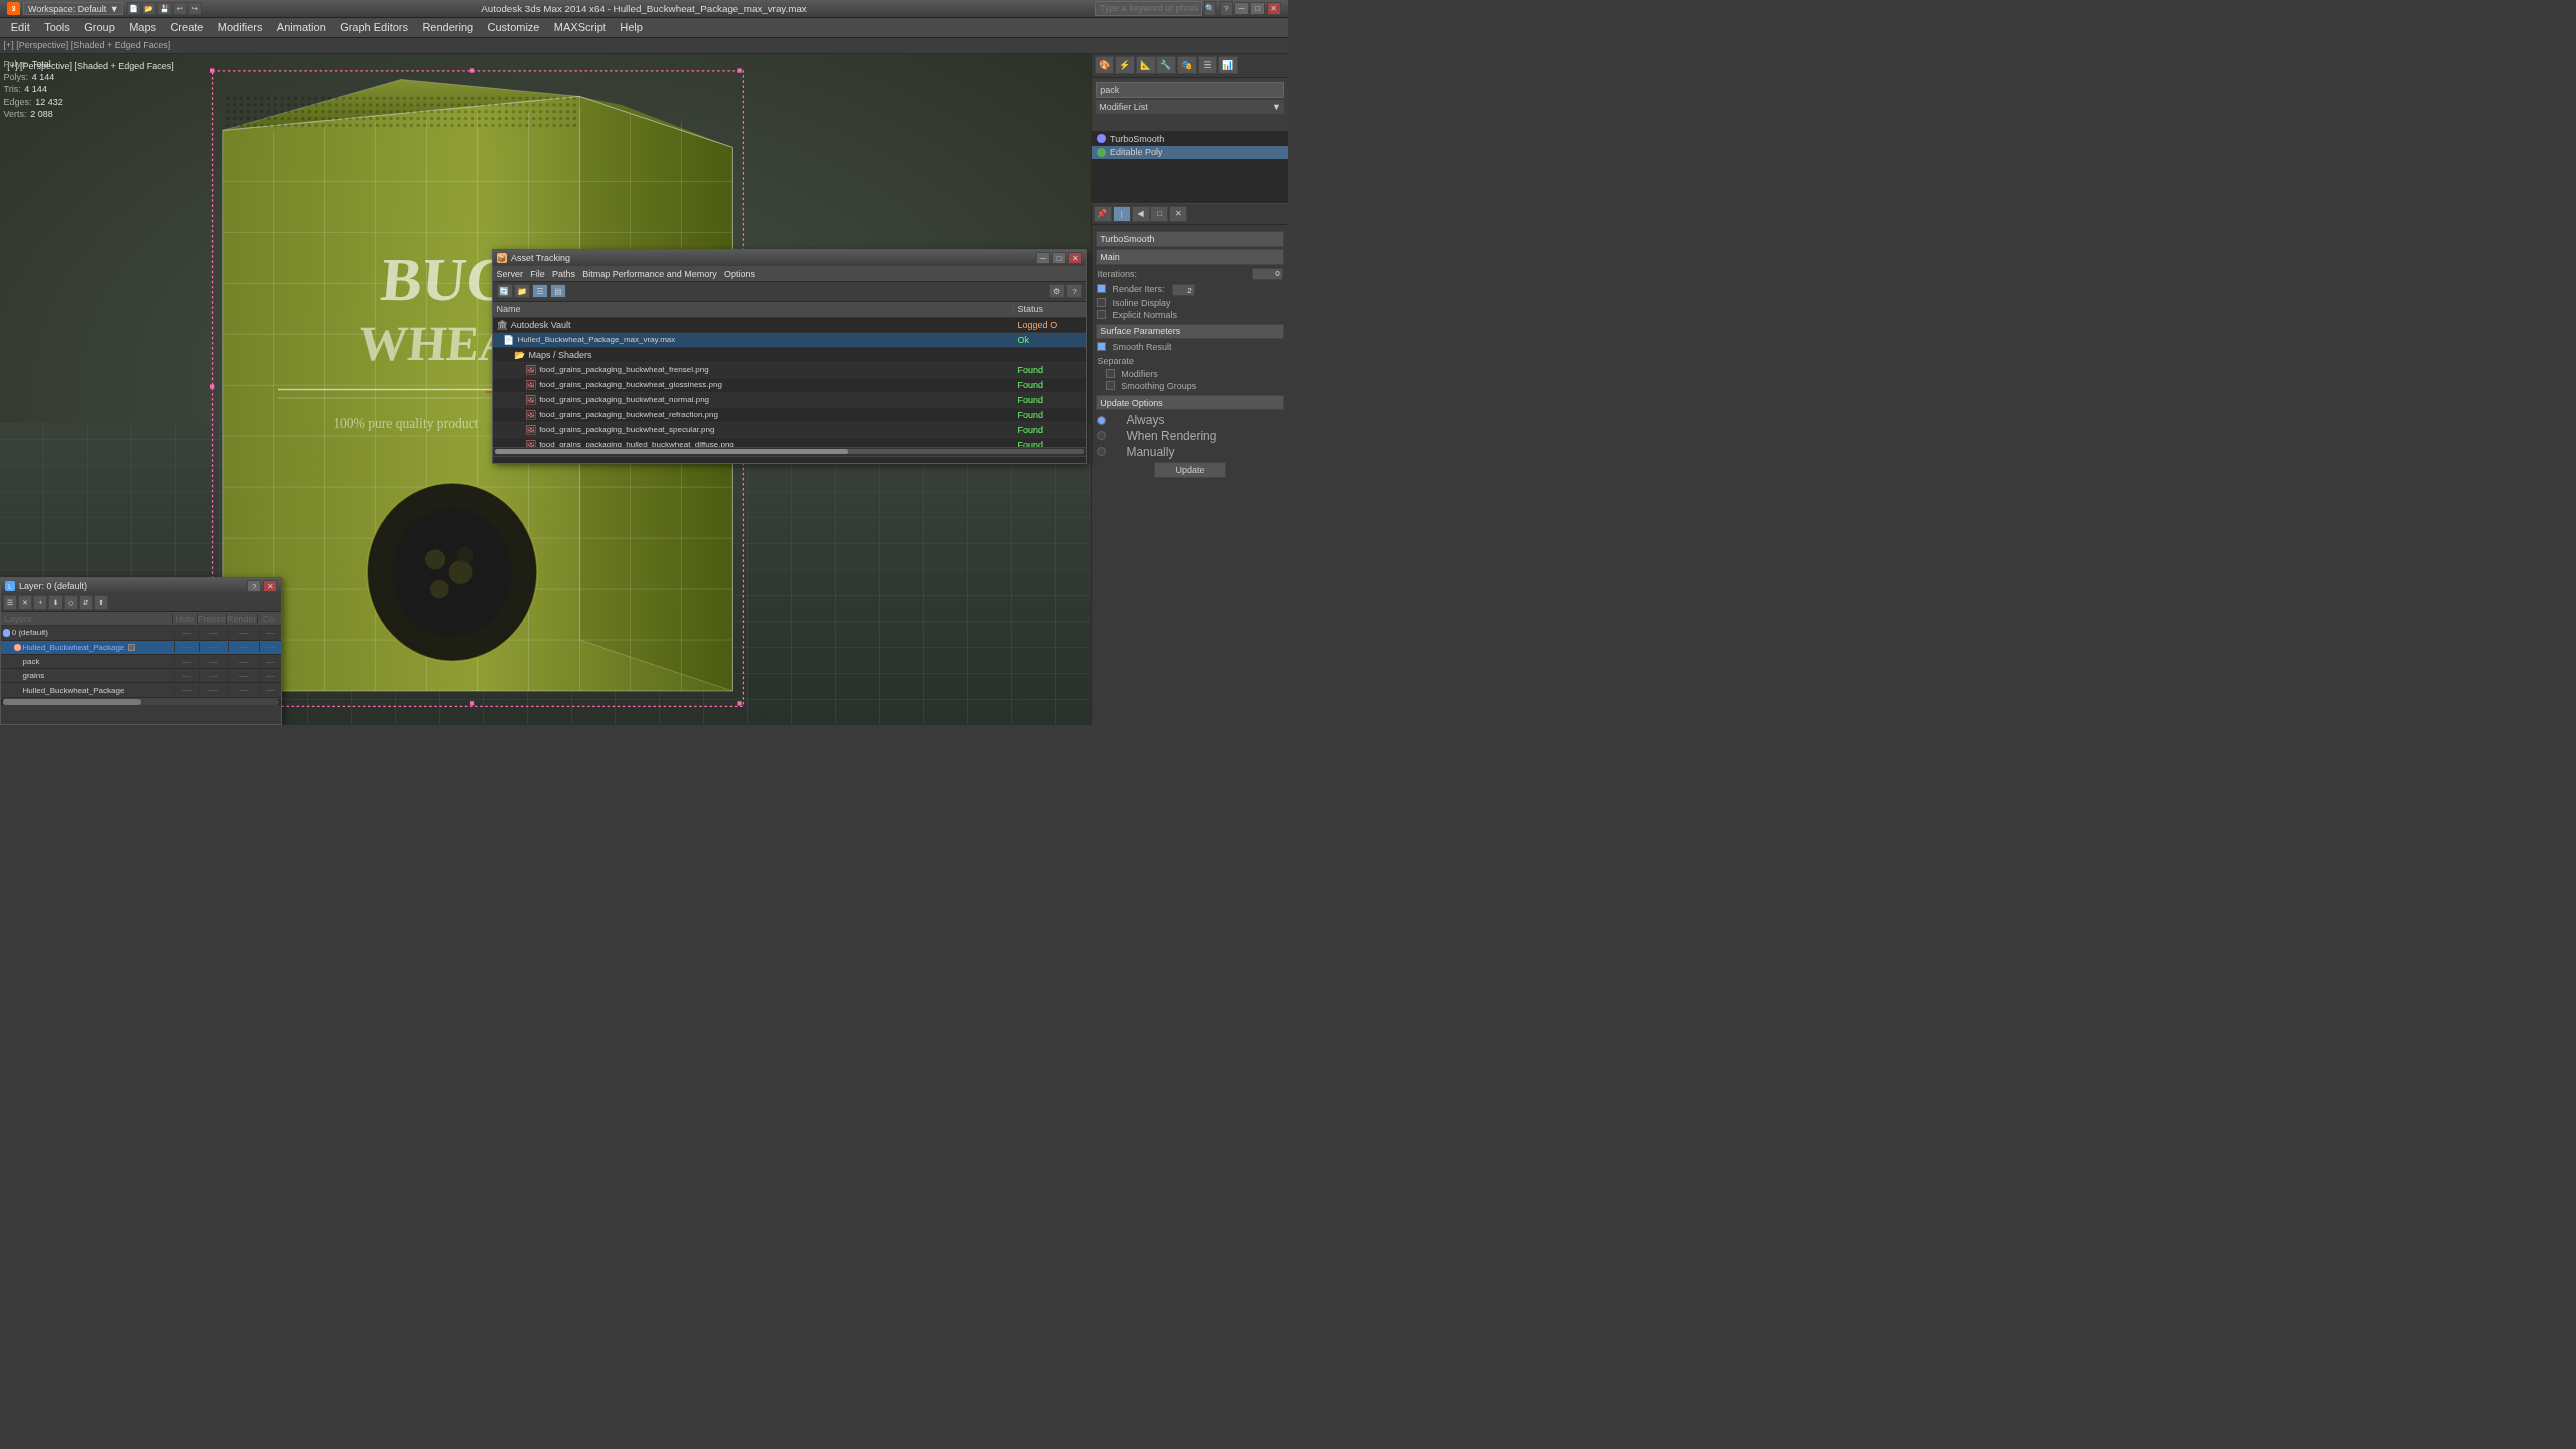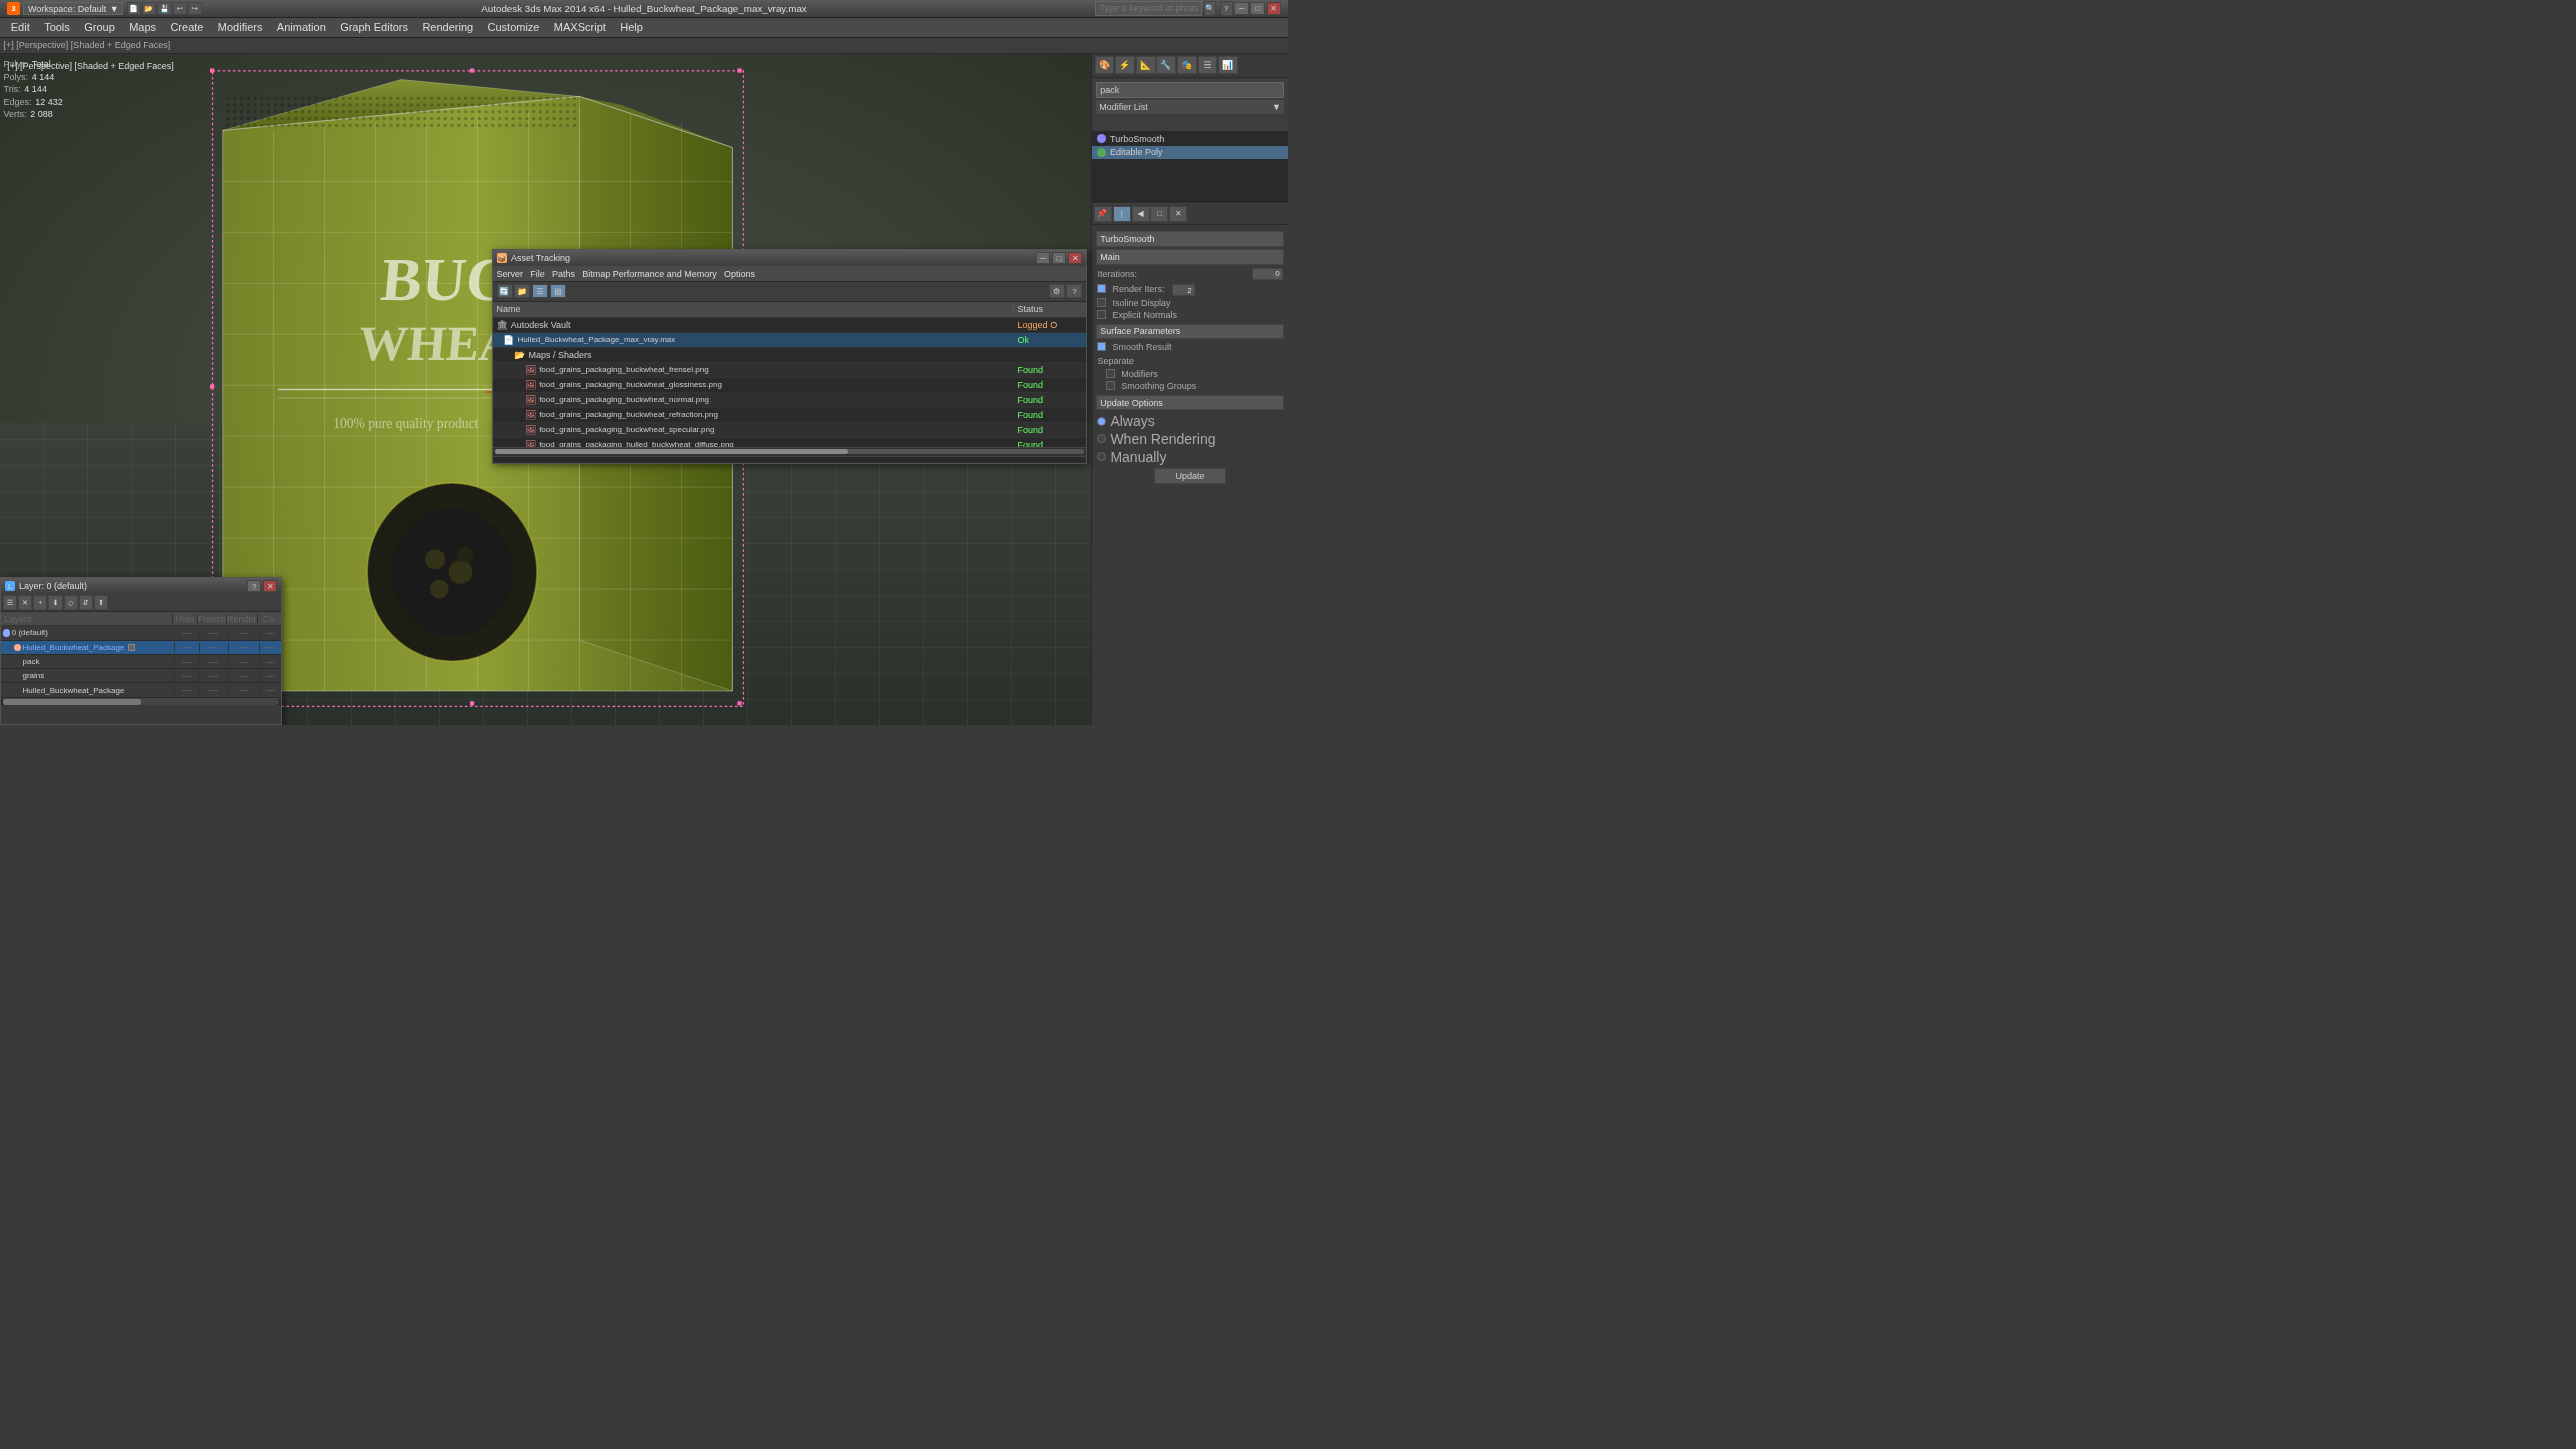--- a/index.html
+++ b/index.html
@@ -219,23 +219,23 @@
       gap: 6px;
       padding: 0.9px 1.8px;
       font-size: 9px; color: #aaa;
     }
     .cb { width: 9px; height: 9px; border: 0.9px solid #666; background: #444; display: inline-block; }
     .cb.checked { background: #7af; }
 
     .radio-row {
       display: flex;
       align-items: center;
-      gap: 4px;
+      gap: 20px;
       padding: 0.9px 1.8px;
-      font-size: 14px; color: #aaa;
+      font-size: 12px; color: #aaa;
     }
     .rb { width: 9px; height: 9px; border-radius: 50%; border: 0.9px solid #666; background: #444; display: inline-block; }
     .rb.checked { background: #7af; }
 
     .update-btn {
       background: #555;
       border: 0.9px solid #444;
       color: #ccc;
       font-size: 9px;
       padding: 1.8px 7.2px;

